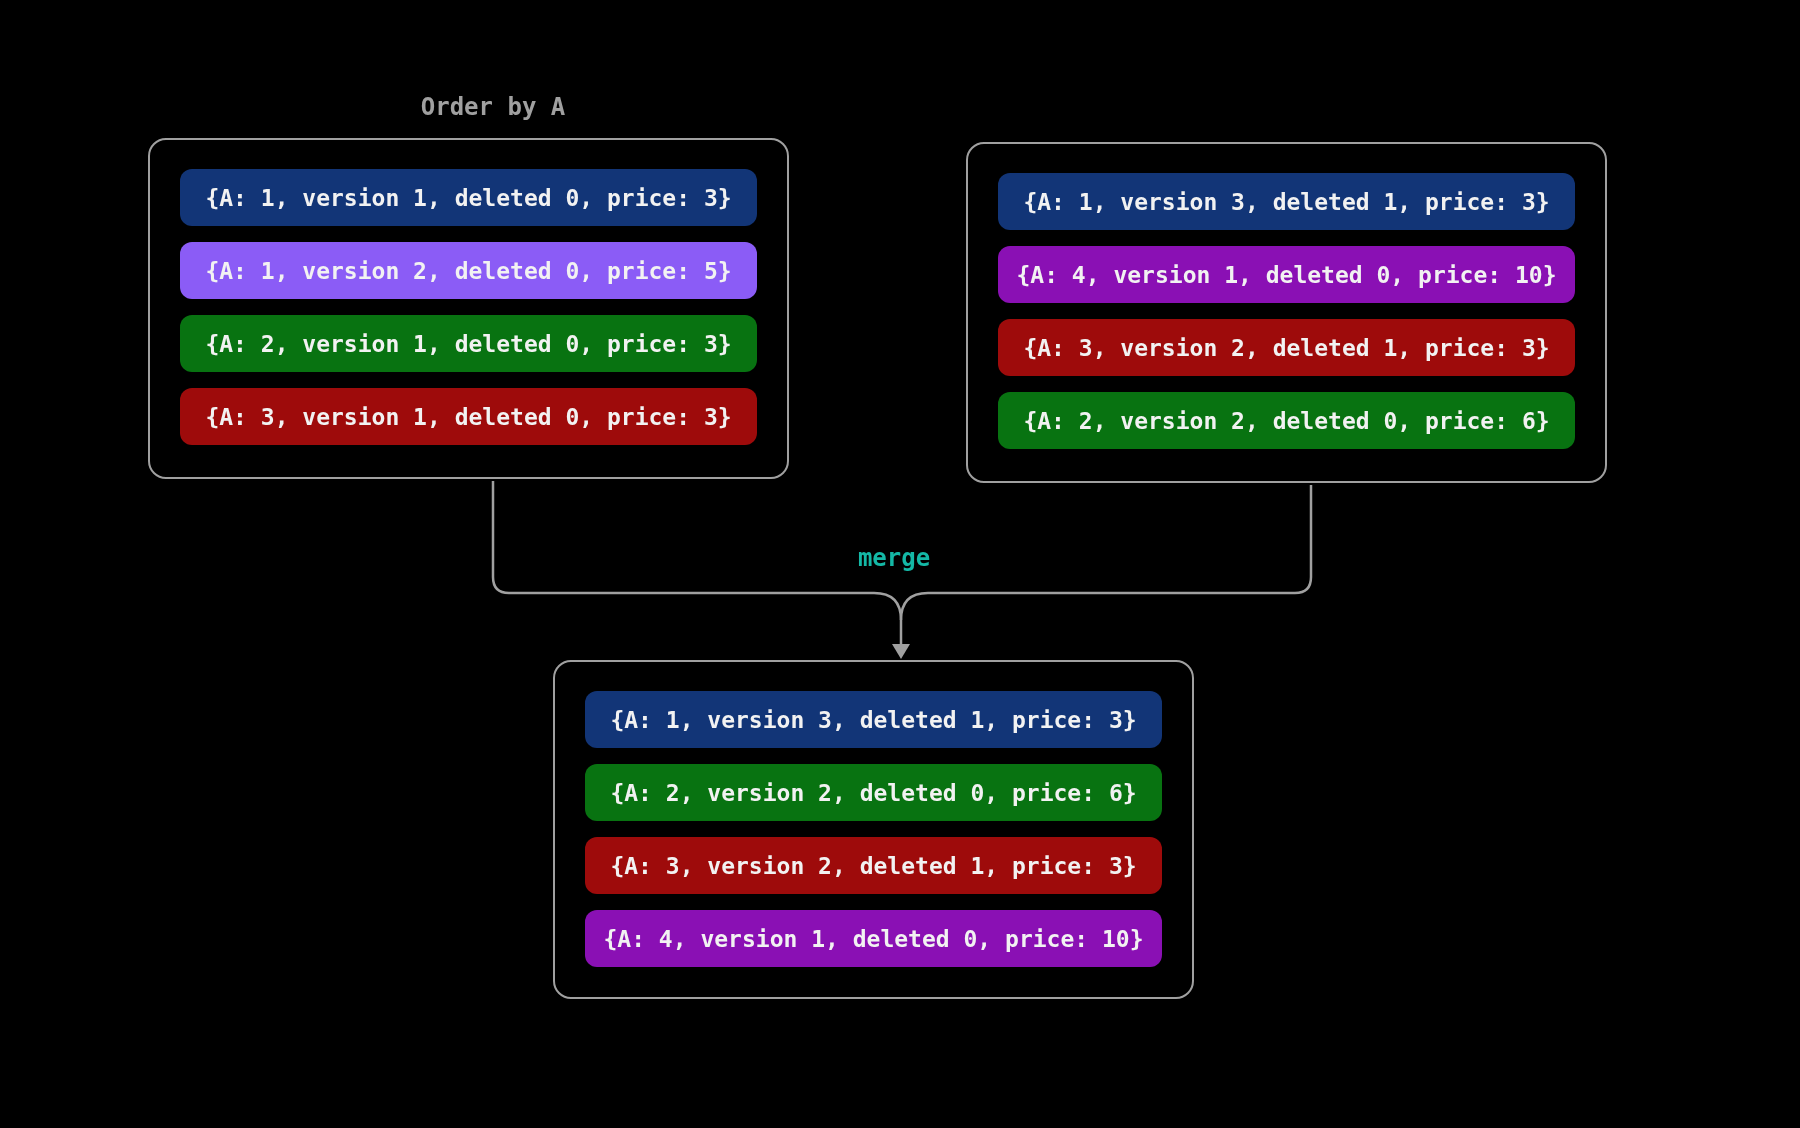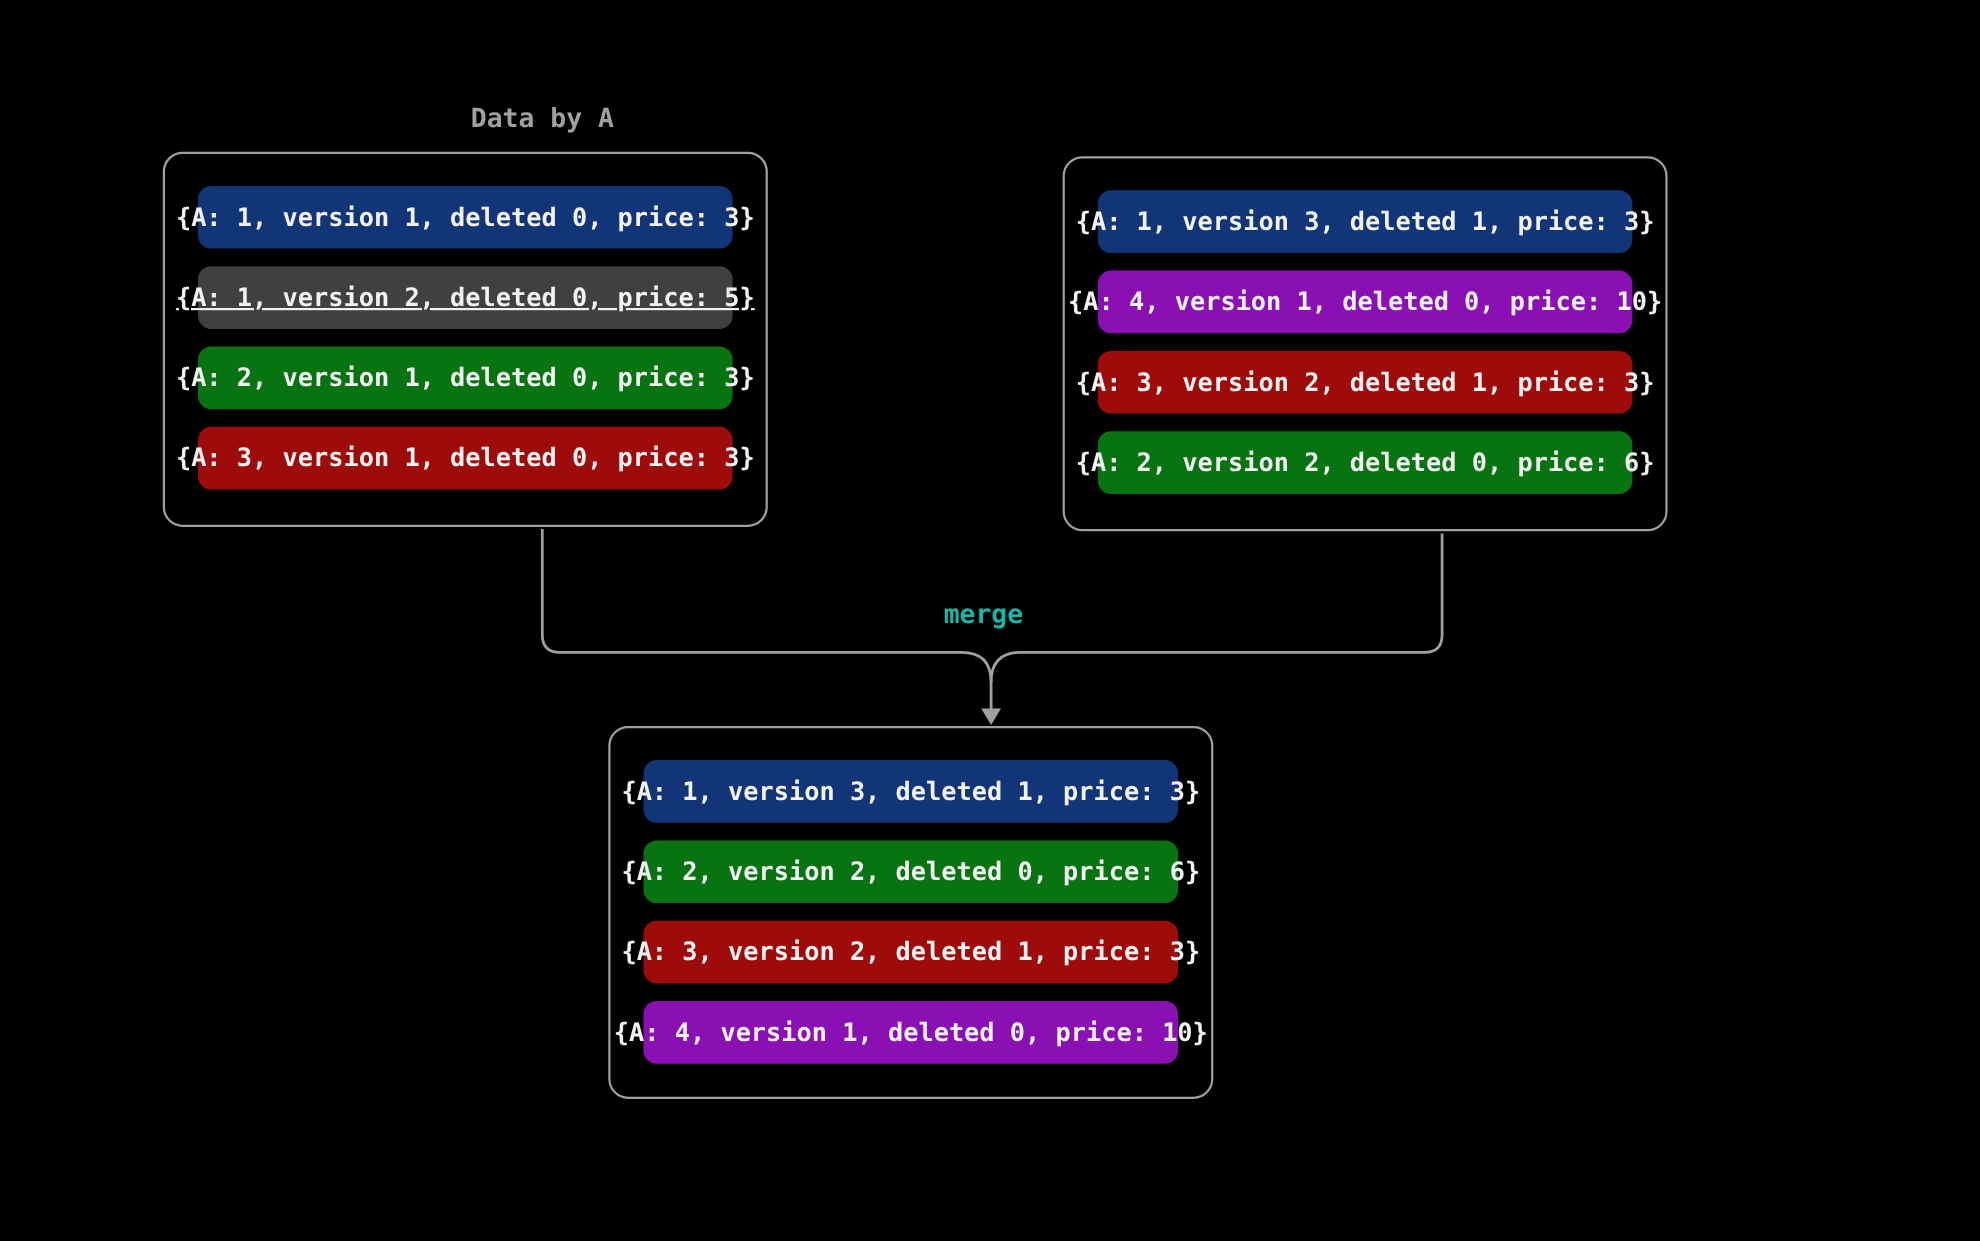--- a/index.html
+++ b/index.html
@@ -21,21 +21,21 @@
     text-align: center;
     color: #a0a0a0;
     font-size: 24px;
     font-weight: bold;
     line-height: 28px;
   }
   #title-left  { left: 148px; top: 93px; }
   #title-right { left: 966px; top: 94px; }
   .group-box {
     position: absolute;
-    width: 550px;
+    width: 641px;
     border: 2.5px solid #a0a0a0;
     border-radius: 18px;
     box-sizing: border-box;
     padding: 29px 30px 0 30px;
   }
   #box-left   { left: 148px; top: 138px; height: 341px; }
   #box-right  { left: 966px; top: 142px; height: 341px; }
   #box-merged { left: 553px; top: 660px; height: 339px; }
   .row {
     height: 57px;
@@ -72,25 +72,25 @@
 <body>
 
 <div class="canvas">
 
   <svg class="wires" width="1800" height="1128" viewBox="0 0 1800 1128">
     <path class="wire" d="M 493 481 L 493 577 Q 493 593 509 593 L 874 593 Q 901 593 901 620 L 901 646" fill="none" stroke="#a0a0a0" stroke-width="2.5" stroke-linejoin="round"></path>
     <path class="wire" d="M 1311 485 L 1311 577 Q 1311 593 1295 593 L 928 593 Q 901 593 901 620" fill="none" stroke="#a0a0a0" stroke-width="2.5" stroke-linejoin="round"></path>
     <polygon class="wire-head" points="892,644 910,644 901,659" fill="#a0a0a0"></polygon>
   </svg>
 
-  <div class="box-title" id="title-left" style="color: rgb(160, 160, 160);">Data by A</div>
+  <div class="box-title" id="title-left" style="color: rgb(160, 160, 160);">Order by A</div>
 
   <div class="group-box" id="box-left" style="border-color: rgb(160, 160, 160);">
       <div class="row" style="background: rgb(18, 53, 119); color: rgb(242, 242, 242);">{A: 1, version 1, deleted 0, price: 3}</div>
-      <div class="row" style="background: #404040; color: rgb(242, 242, 242); text-decoration: underline;">{A: 1, version 2, deleted 0, price: 5}</div>
+      <div class="row" style="background: #8b5cf6; color: rgb(242, 242, 242);">{A: 1, version 2, deleted 0, price: 5}</div>
       <div class="row" style="background: rgb(8, 115, 17); color: rgb(242, 242, 242);">{A: 2, version 1, deleted 0, price: 3}</div>
       <div class="row" style="background: rgb(158, 11, 11); color: rgb(242, 242, 242);">{A: 3, version 1, deleted 0, price: 3}</div>
     </div>
 
   <div class="group-box" id="box-right" style="border-color: rgb(160, 160, 160);">
       <div class="row" style="background: rgb(18, 53, 119); color: rgb(242, 242, 242);">{A: 1, version 3, deleted 1, price: 3}</div>
       <div class="row" style="background: rgb(138, 16, 180); color: rgb(242, 242, 242);">{A: 4, version 1, deleted 0, price: 10}</div>
       <div class="row" style="background: rgb(158, 11, 11); color: rgb(242, 242, 242);">{A: 3, version 2, deleted 1, price: 3}</div>
       <div class="row" style="background: rgb(8, 115, 17); color: rgb(242, 242, 242);">{A: 2, version 2, deleted 0, price: 6}</div>
     </div>

